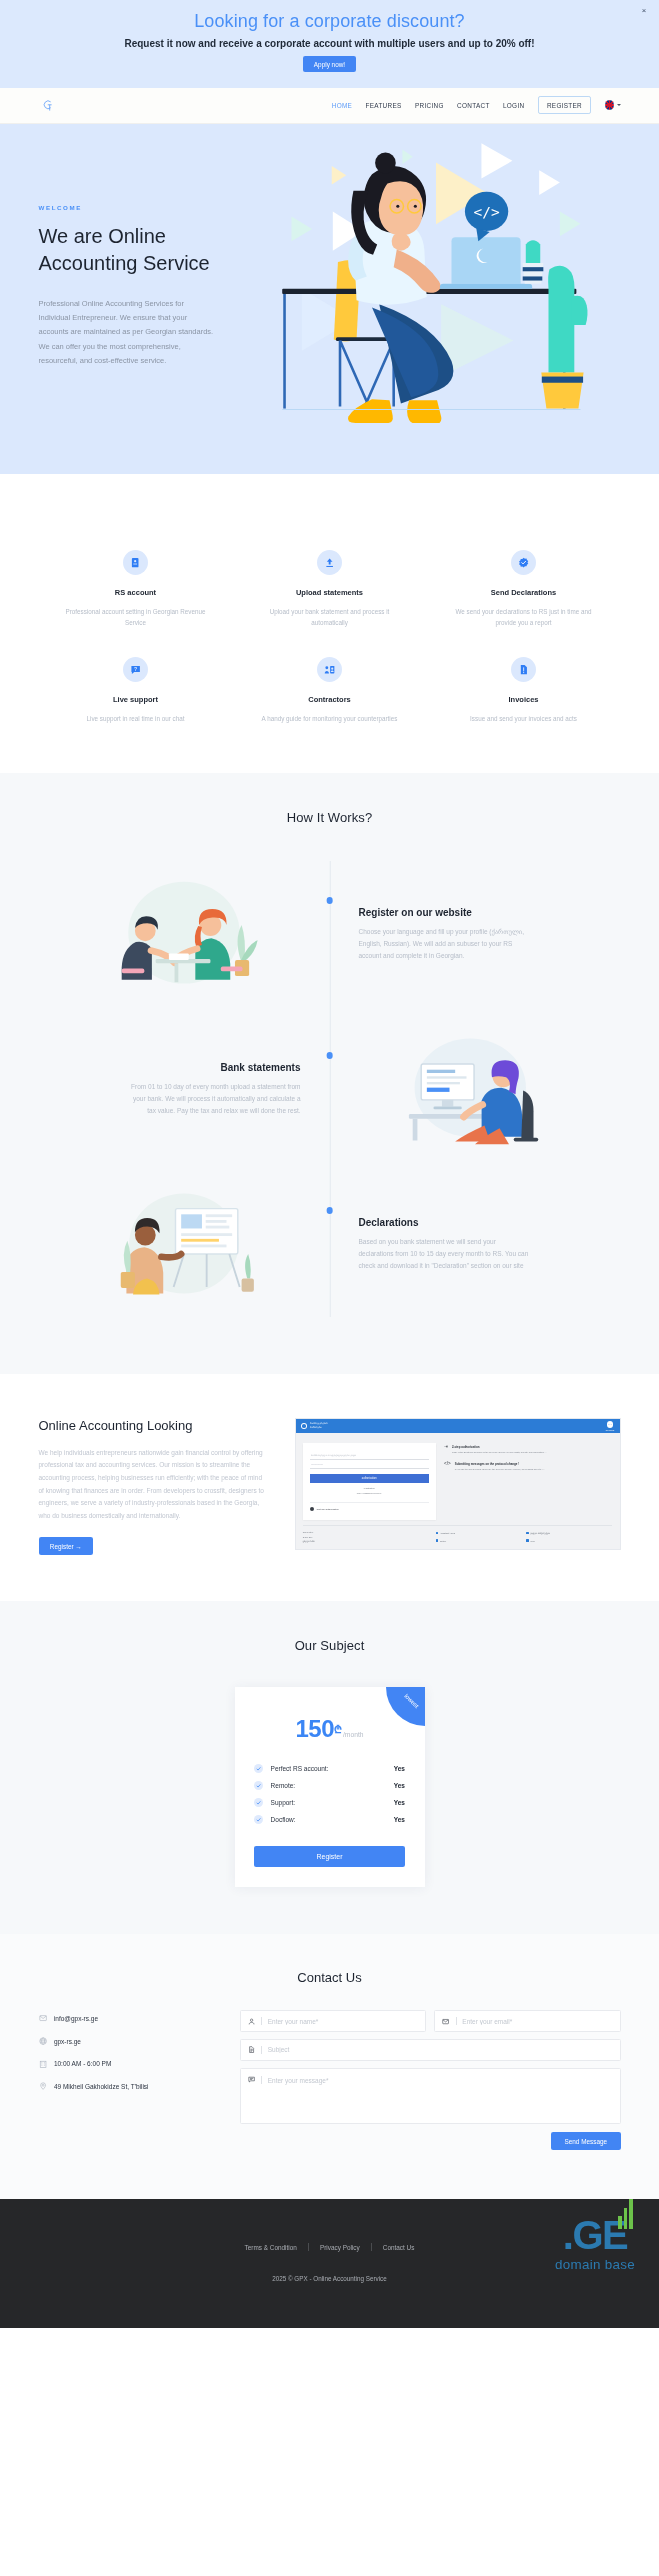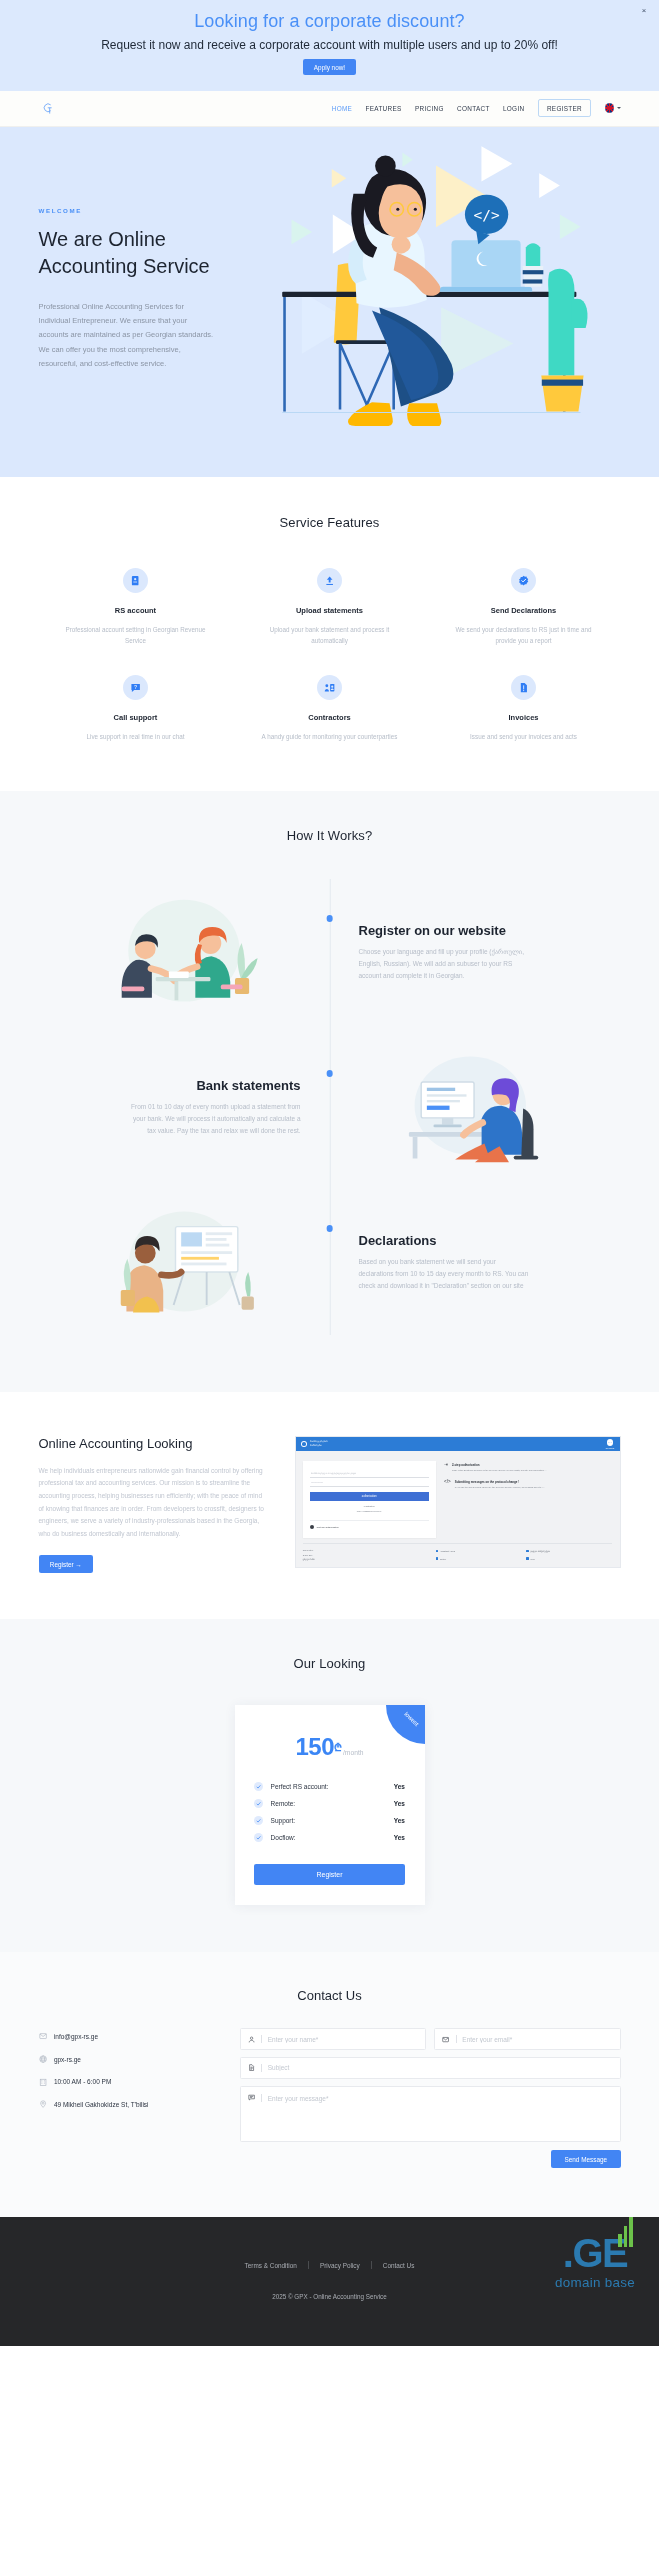--- a/index.html
+++ b/index.html
@@ -20,22 +20,22 @@
     position: relative;
   }
   .promo-title {
     color: #4a90f7;
     font-size: 18px;
     font-weight: 400;
     letter-spacing: 0.1px;
   }
   .promo-sub {
     color: #1f2937;
-    font-size: 12px;
-    font-weight: 400;
+    font-size: 10px;
+    font-weight: 700;
     margin-top: 5.7px;
   }
   .promo-btn {
     margin-top: 7.2px;
     display: inline-block;
     background: #4285f4;
     color: #fff;
     border: none;
     border-radius: 2.1px;
     padding: 4.6px 11.3px;
@@ -156,21 +156,21 @@
   }
   .step { display: flex; align-items: center; min-height: 155px; position: relative; }
   .step .art { width: 50%; display:flex; align-items:center; justify-content:center; }
   .step .txt { width: 50%; padding: 0 0 0 29px; }
   .step.rev .txt { padding: 0 29px 0 0; text-align: right; }
   .dot {
     position: absolute; left: 50%; transform: translateX(-50%);
     width: 6.7px; height: 6.7px; border-radius: 50%;
     background: #4a90f7; top: 40px; z-index: 2;
   }
-  .step-h { font-size: 13px; font-weight: 700; color: #1d2430; }
+  .step-h { font-size: 10px; font-weight: 700; color: #1d2430; }
   .step-p { margin-top: 7.7px; font-size: 6.5px; line-height: 1.85; color: #b6bdc8; max-width: 170px; }
   .step.rev .step-p { margin-left: auto; }
 
   
   .about { background: #fff; padding: 44px 0 46px; }
   .about-inner { display: flex; gap: 29px; align-items: flex-start; }
   .about-left { width: 227px; }
   .about-h { font-size: 13px; font-weight: 400; color: #1d2430; }
   .about-p { margin-top: 13.4px; font-size: 6.5px; line-height: 1.95; color: #c0c6d0; }
   .btn-primary {
@@ -387,21 +387,20 @@
         <path d="M524 462 l82 0 l-10 70 l-62 0 z" fill="#ffc93c"></path>
         <rect x="525" y="470" width="80" height="12" fill="#1d4f86"></rect>
         <line x1="22" y1="534" x2="600" y2="534" stroke="#b9d8f5" stroke-width="2"></line>
       </svg>
     </div>
   </div>
 </div>
 
 <div class="features">
   <div class="wrap">
-    <h2 class="sec-title">Service Features</h2>
     <div class="feat-grid">
 
       <div class="feat">
         <div class="feat-ico">
           <svg viewBox="0 0 24 24">
               <rect x="4" y="2" width="14" height="20" rx="2"></rect>
               <circle cx="11" cy="9" r="2.4" fill="#dbe8fd"></circle>
               <rect x="7" y="14" width="8" height="1.8" fill="#dbe8fd"></rect>
             </svg>
         </div>
@@ -431,21 +430,21 @@
         <div class="feat-p">We send your declarations to RS just in time and provide you a report</div>
       </div>
 
       <div class="feat">
         <div class="feat-ico">
           <svg viewBox="0 0 24 24">
               <path d="M3 4h18v13H9l-5 4v-4H3z"></path>
               <text x="12" y="14" font-size="11" fill="#dbe8fd" text-anchor="middle" font-family="sans-serif" font-weight="bold">?</text>
             </svg>
         </div>
-        <div class="feat-h">Call support</div>
+        <div class="feat-h">Live support</div>
         <div class="feat-p">Live support in real time in our chat</div>
       </div>
 
       <div class="feat">
         <div class="feat-ico">
           <svg viewBox="0 0 24 24">
               <circle cx="6" cy="8" r="3"></circle>
               <path d="M1.5 20c0-3 2-5 4.5-5s4.5 2 4.5 5z"></path>
               <rect x="13" y="4" width="9" height="16" rx="1.5"></rect>
               <circle cx="17.5" cy="10" r="2.3" fill="#dbe8fd"></circle>
@@ -663,21 +662,21 @@
               </span>
           </div>
         </div>
       </div>
     </div>
   </div>
 </div>
 
 <div class="pricing">
   <div class="wrap">
-    <h2 class="sec-title">Our Looking</h2>
+    <h2 class="sec-title">Our Subject</h2>
     <div class="price-card">
       <div class="ribbon">
         <span>lowest</span>
       </div>
       <div class="price-row">
         <span class="price-amt">150</span><span class="price-cur">₾</span><span class="price-per">/month</span>
       </div>
       <div class="plist">
         <div class="prow">
           <span class="pchk">

